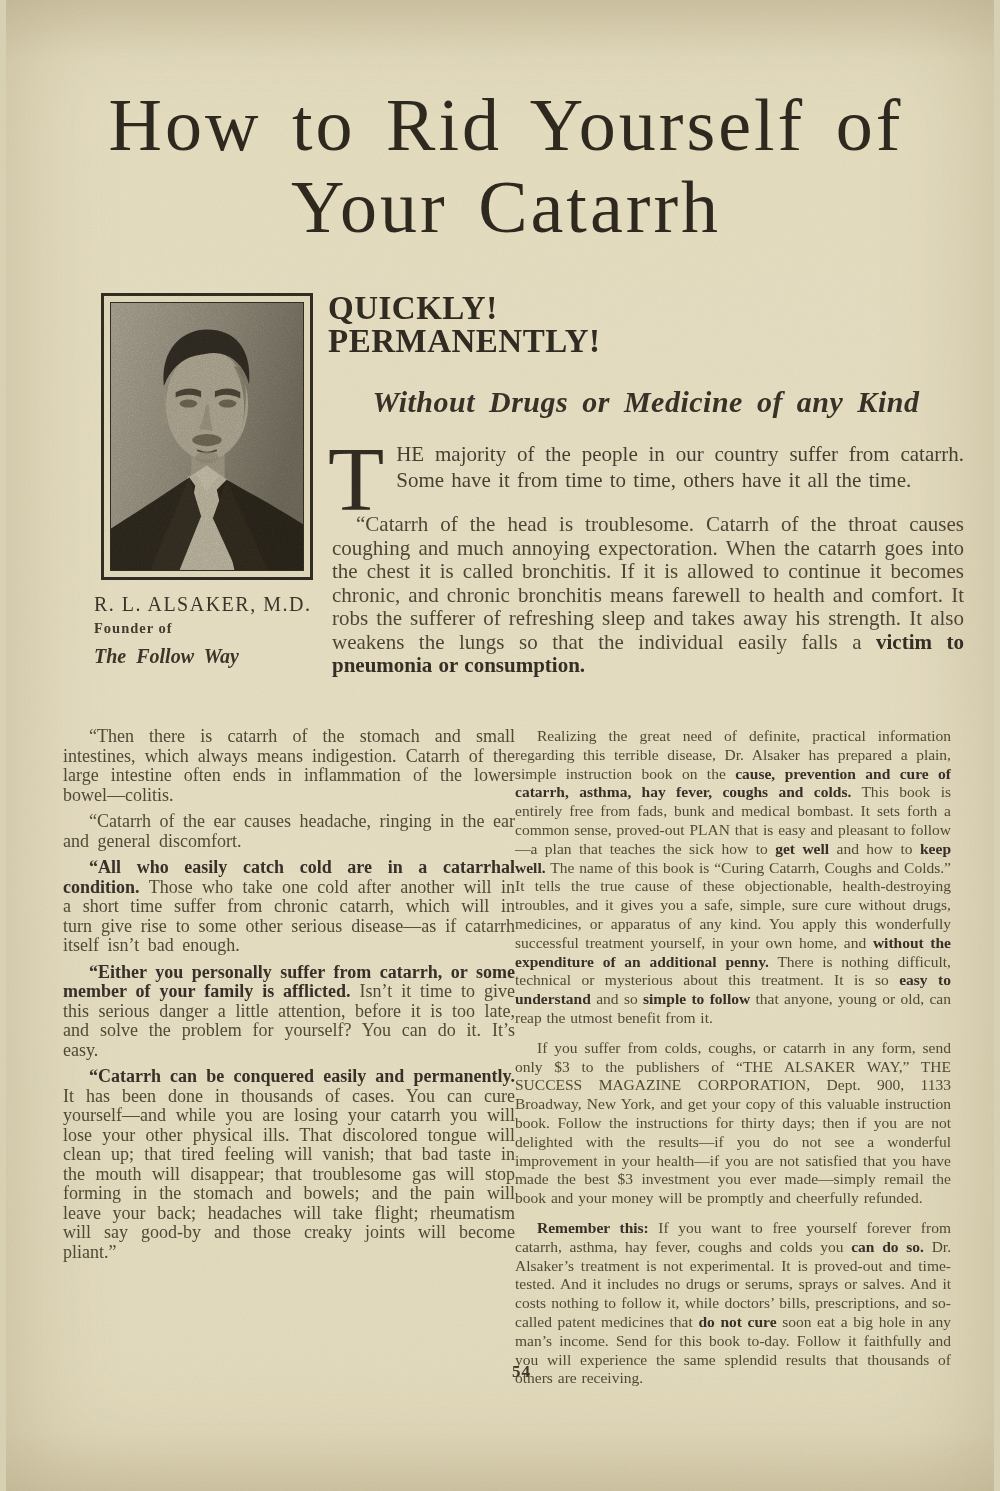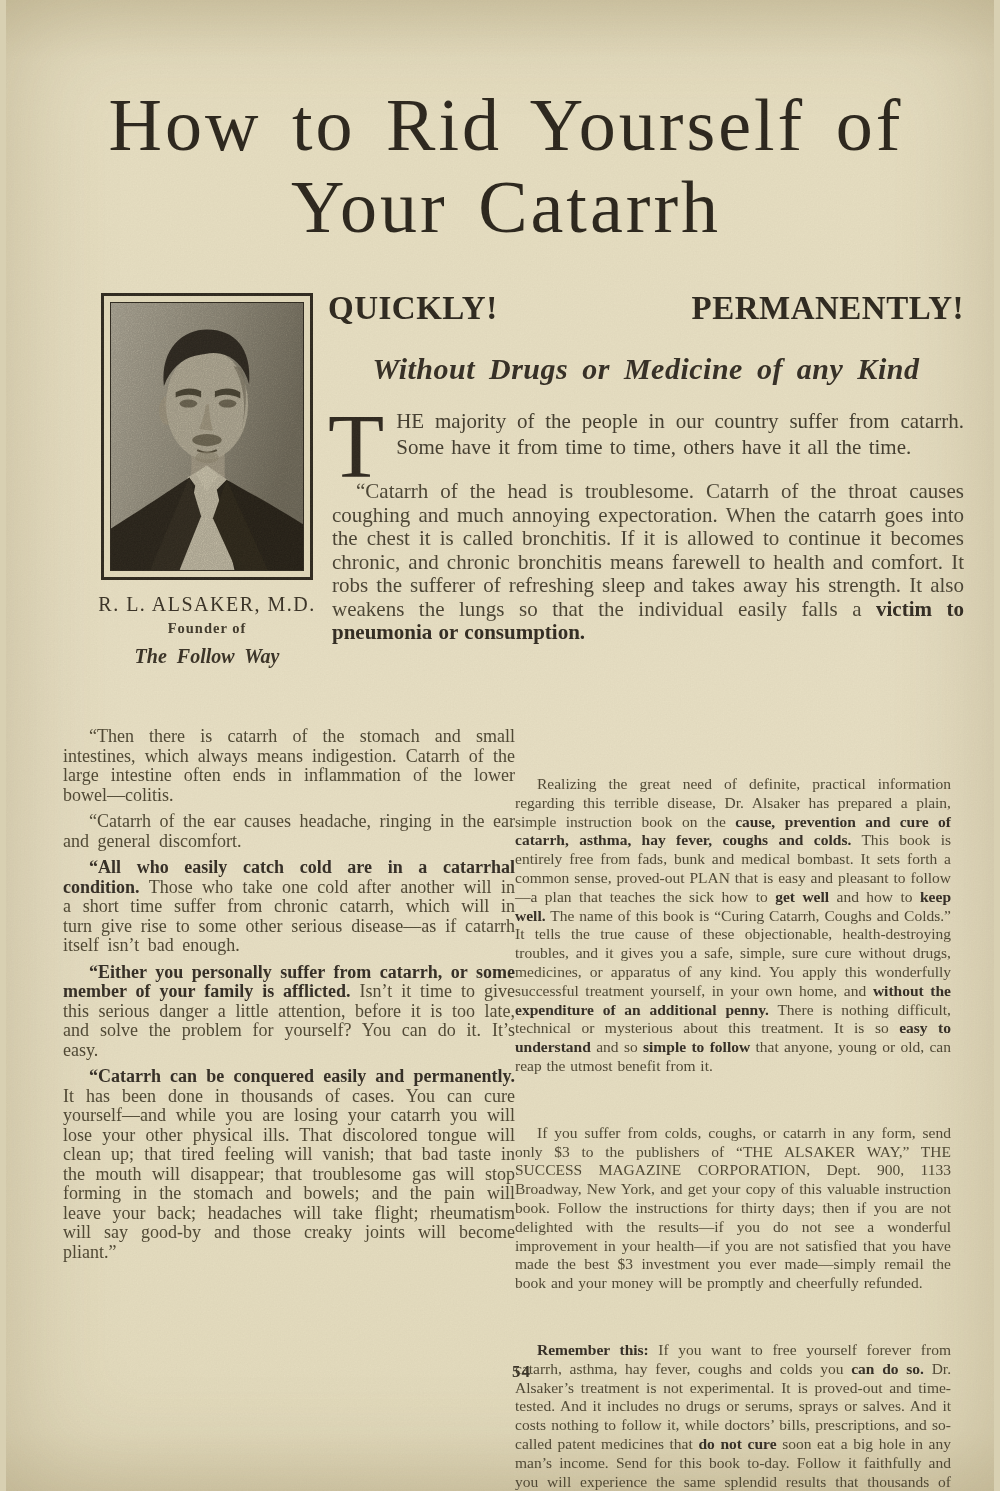--- a/index.html
+++ b/index.html
@@ -30,29 +30,29 @@
   .photo-frame{
     position:absolute;left:95px;top:293px;width:212px;height:287px;
     box-sizing:border-box;border:3px solid #28231a;
     background:#e4dcbe;padding:6px;
   }
   .photo-inner{width:100%;height:100%;border:1.5px solid #28231a;box-sizing:border-box;overflow:hidden;}
   .photo-inner svg{display:block;width:100%;height:100%;}
 
   .caption{
     position:absolute;left:88px;top:593px;width:226px;
-    text-align:center;color:#332c21;
+    text-align:left;color:#332c21;
   }
   .caption .cap-name{font-size:20px;letter-spacing:1.5px;}
   .caption .cap-founder{font-size:14.5px;font-weight:bold;letter-spacing:1px;margin-top:4px;color:#3a3326;}
   .caption .cap-work{font-size:20px;font-weight:bold;font-style:italic;margin-top:8px;word-spacing:5px;}
 
   
   .intro{position:absolute;left:322px;top:292px;width:636px;}
-  .headline-row{display:flex;justify-content:space-between;align-items:flex-start;}
+  .headline-row{display:flex;justify-content:space-between;align-items:flex-start;flex-direction:column;}
   .headline{font-size:33px;font-weight:bold;letter-spacing:.5px;color:#27221a;line-height:1;}
   .tagline{
     margin-top:27px;text-align:center;
     font-size:30px;font-weight:bold;font-style:italic;word-spacing:6px;letter-spacing:.5px;
     color:#2e2820;
   }
   .byline{
     margin-top:9px;text-align:center;
     font-size:24px;letter-spacing:1.5px;word-spacing:5px;color:#2e2820;
   }
@@ -75,21 +75,21 @@
   .col{text-align:justify;}
   .col p{margin:0 0 7px 0;}
   .col-left{
     flex:0 0 452px;width:452px;
     font-size:18px;line-height:19.5px;text-indent:26px;word-spacing:4px;color:#49422f;
   }
   .col-right{
     flex:0 0 436px;width:436px;
     font-size:15.5px;line-height:18.8px;text-indent:22px;word-spacing:1px;color:#49422f;
   }
-  .col-right p{margin-bottom:11px;margin-top:48px;}
+  .col-right p{margin-bottom:11px;}
   .b{font-weight:bold;color:#2d2720;}
   .lede .b,.intro-par .b{color:#2b251d;}
 
   .page-number{
     position:absolute;left:506px;top:1362px;
     font-size:17px;font-weight:bold;color:#332d22;letter-spacing:1px;
   }
 </style>
 </head>
 <body>

